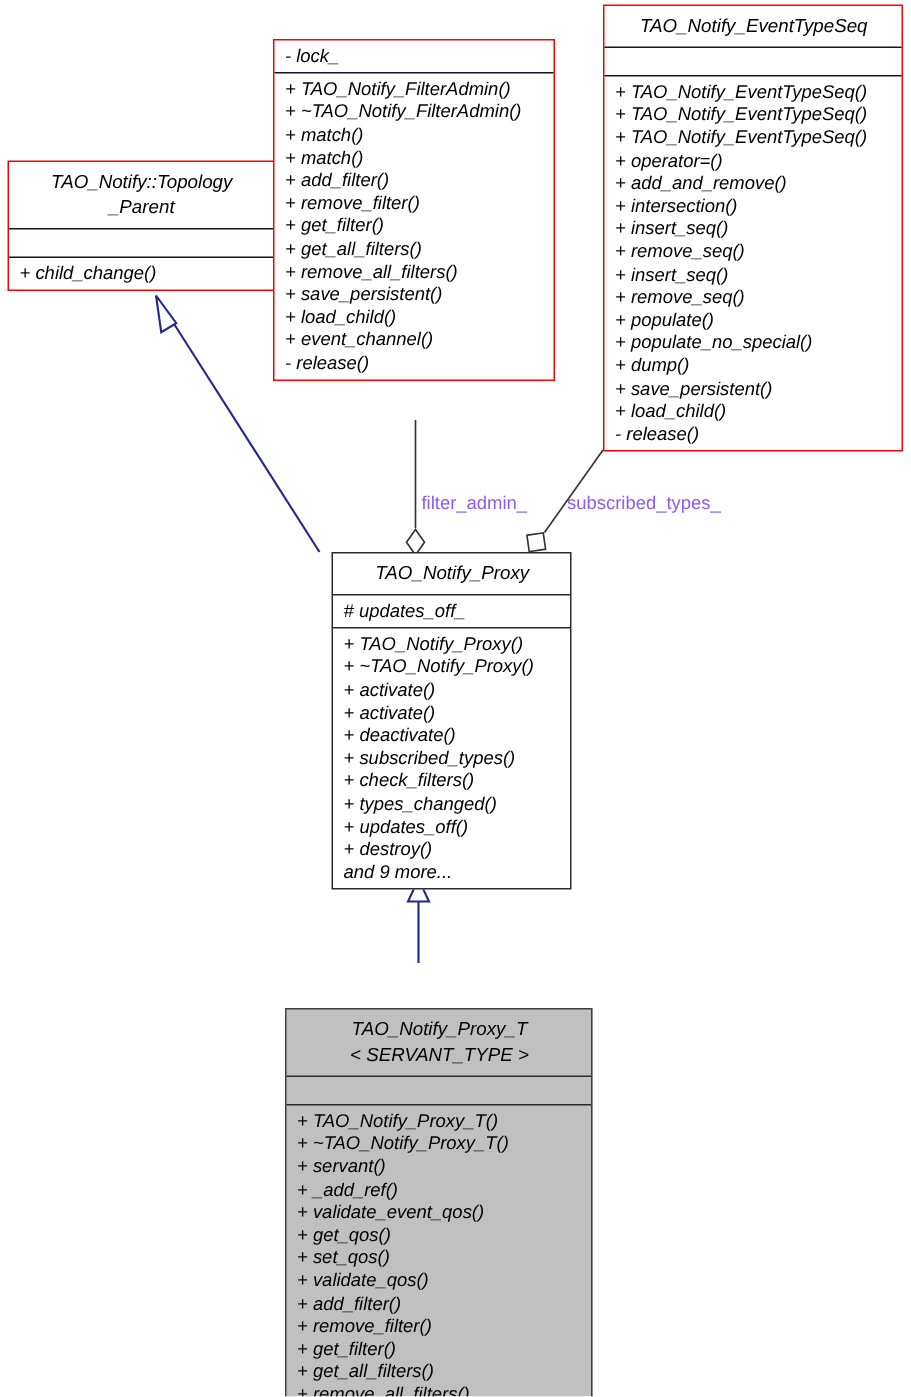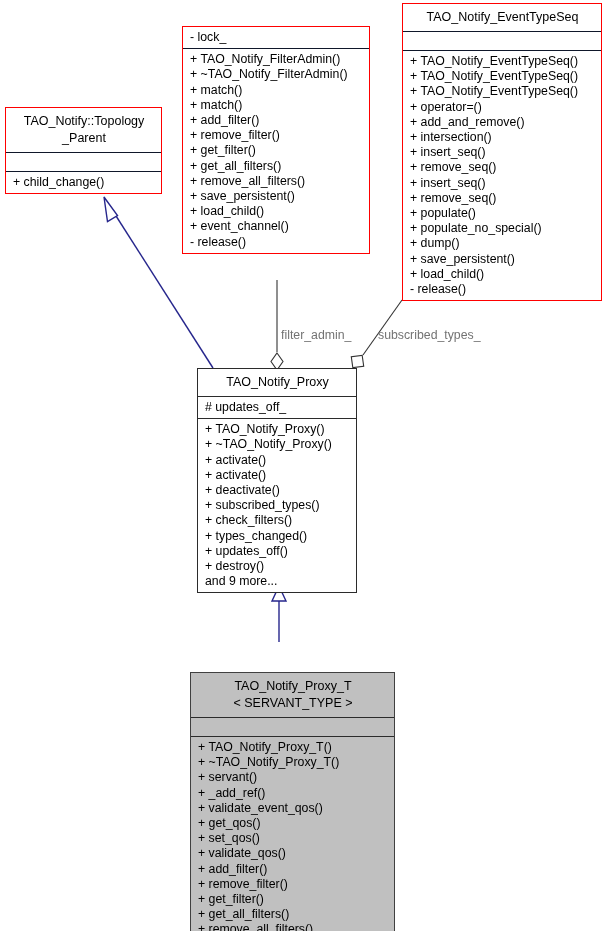--- a/index.html
+++ b/index.html
@@ -22,24 +22,26 @@
     border: 1px solid #ff0000;
     z-index: 5;
   }
   .uml-box.gray {
     background: #c0c0c0;
     border: 1px solid #404040;
   }
   .uml-box.black {
     background: #ffffff;
     border: 1px solid #2b2b2b;
+    margin-left: 24px;
   }
   .compartment {
     box-sizing: border-box;
     padding: 3px 6px 3px 7px;
+    font-style: italic;
   }
   .compartment + .compartment {
     border-top: 1px solid #0f172a;
   }
   .uml-box.gray .compartment + .compartment,
   .uml-box.black .compartment + .compartment {
     border-top: 1px solid #2b2b2b;
   }
   .title-comp {
     text-align: center;
@@ -65,21 +67,21 @@
     left: 0;
     top: 0;
     width: 607px;
     height: 931px;
     z-index: 1;
     overflow: visible;
   }
   .edge-label {
     position: absolute;
     font-size: 12.3px;
-    color: #737373;
+    color: #8b5cf6;
     white-space: nowrap;
     z-index: 4;
   }
 </style>
 </head>
 <body>
 
 <div id="canvas">
 
   <svg class="edges" viewBox="0 0 607 931" xmlns="http://www.w3.org/2000/svg">
@@ -102,21 +104,21 @@
     <g>
       <line x1="402" y1="300" x2="363" y2="355" stroke="#333333" stroke-width="1.1"></line>
       <rect x="352" y="356" width="11" height="11" fill="#ffffff" stroke="#333333" stroke-width="1.1" transform="rotate(-8 357.5 361.5)"></rect>
     </g>
   </svg>
 
   <div class="edge-label" style="left:281px; top:328px;">filter_admin_</div>
 
   <div class="edge-label" style="left:378px; top:328px;">subscribed_types_</div>
 
-  <div class="uml-box" style="left:5px; top:107px; width:157px;">
+  <div class="uml-box" style="left:5px; top:107px; width:178px;">
     <div class="compartment title-comp">
       <span class="tline">TAO_Notify::Topology</span>
       <span class="tline">_Parent</span>
     </div>
     <div class="compartment attrs-comp empty"></div>
     <div class="compartment ops-comp">
       <span class="row">+ child_change()</span>
     </div>
   </div>
 

